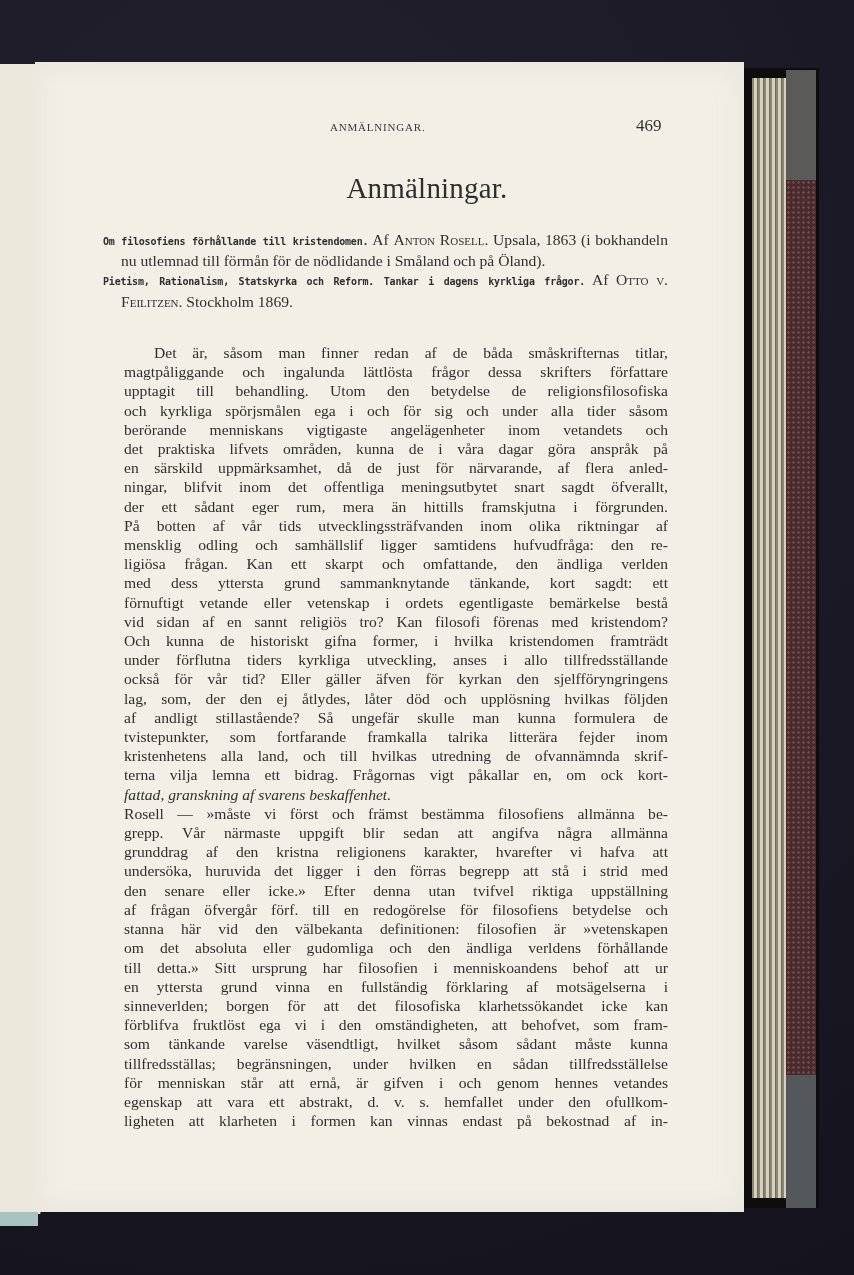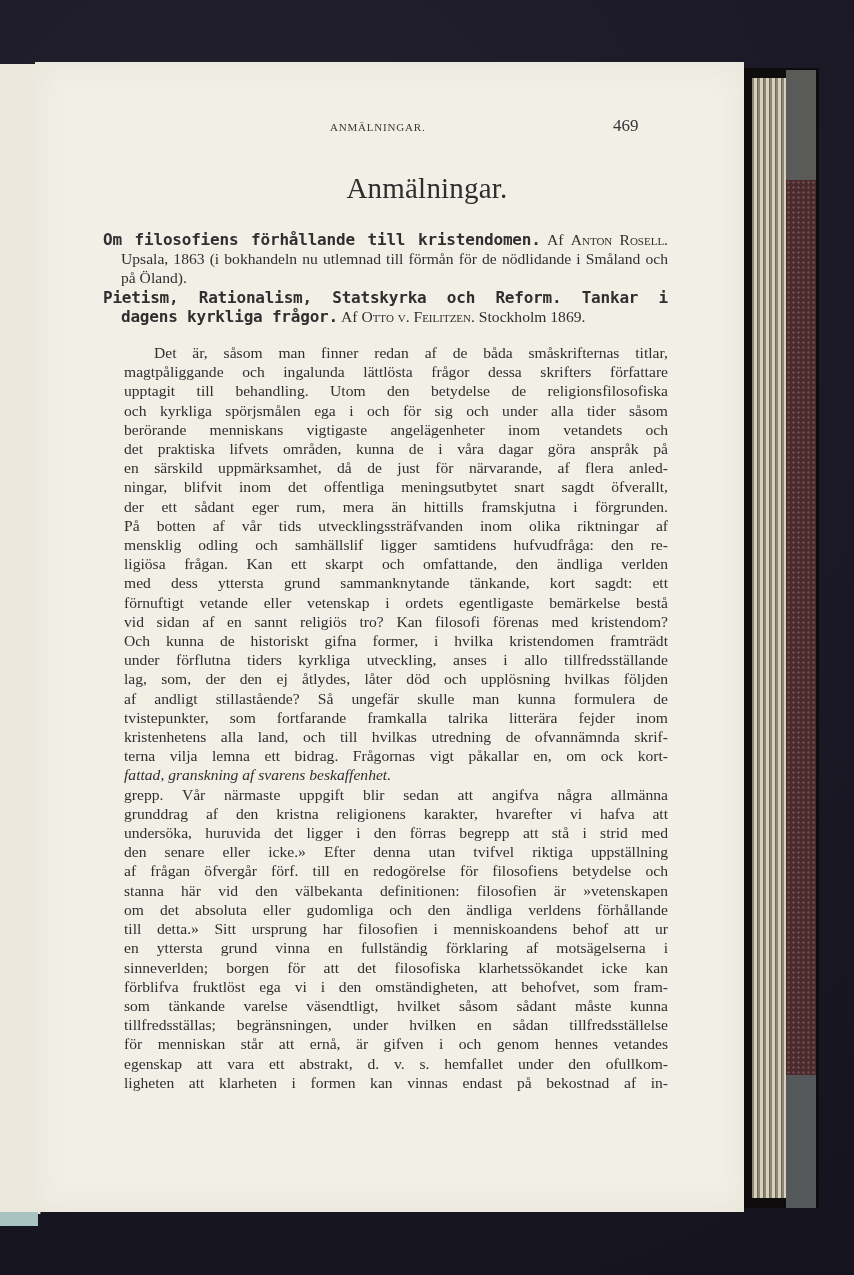--- a/index.html
+++ b/index.html
@@ -45,34 +45,34 @@
     box-shadow: inset 0 0 30px rgba(180,170,150,0.15);
   }
   .running-head {
     position:absolute; top:118px; left:0; width:100%; height:20px;
   }
   .running-title {
     position:absolute; left:330px; top:3px;
     font-size:11px; letter-spacing:0.8px; color:#3a3a3a;
   }
   .page-number {
-    position:absolute; left:613px; top:-2px;
+    position:absolute; left:636px; top:-2px;
     font-size:17px; color:#333;
   }
   .section-title {
     position:absolute; left:0; width:100%; top:172px; text-align:center;
     font-size:29px; color:#2e2e2e; letter-spacing:0.2px;
   }
   .text-block {
     position:absolute; left:103px; width:565px; color:#2f2f2f;
     font-size:15.6px; line-height:19.2px;
   }
   .entries { top:230px; }
   .entry { margin:0; padding-left:18px; text-indent:-18px; text-align:justify; text-align-last:left; }
-  .bold-title { font-family:"DejaVu Sans Mono","Liberation Mono",monospace; font-weight:bold; font-size:16px; letter-spacing:-0.2px; }
+  .bold-title { font-family:"DejaVu Sans Mono","Liberation Mono",monospace; font-weight:bold; font-size:10px; letter-spacing:-0.2px; }
   .sc { font-variant:small-caps;margin-top:23px; }
   .body-text { top:343px; }
   .line { display:block; white-space:nowrap; text-align:justify; text-align-last:justify;margin-left:21px; }
   .line.last { text-align-last:left;font-style:italic; }
   .indent { padding-left:30px; }
 </style>
 </head>
 <body>
 
 <div></div>
@@ -119,26 +119,28 @@
     <span class="line">ningar, blifvit inom det offentliga meningsutbytet snart sagdt öfverallt,</span>
     <span class="line">der ett sådant eger rum, mera än hittills framskjutna i förgrunden.</span>
     <span class="line">På botten af vår tids utvecklingssträfvanden inom olika riktningar af</span>
     <span class="line">mensklig odling och samhällslif ligger samtidens hufvudfråga: den re-</span>
     <span class="line">ligiösa frågan. Kan ett skarpt och omfattande, den ändliga verlden</span>
     <span class="line">med dess yttersta grund sammanknytande tänkande, kort sagdt: ett</span>
     <span class="line">förnuftigt vetande eller vetenskap i ordets egentligaste bemärkelse bestå</span>
     <span class="line">vid sidan af en sannt religiös tro? Kan filosofi förenas med kristendom?</span>
     <span class="line">Och kunna de historiskt gifna former, i hvilka kristendomen framträdt</span>
     <span class="line">under förflutna tiders kyrkliga utveckling, anses i allo tillfredsställande</span>
+    <span class="line">också för vår tid? Eller gäller äfven för kyrkan den sjelfföryngringens</span>
     <span class="line">lag, som, der den ej åtlydes, låter död och upplösning hvilkas följden</span>
     <span class="line">af andligt stillastående? Så ungefär skulle man kunna formulera de</span>
     <span class="line">tvistepunkter, som fortfarande framkalla talrika litterära fejder inom</span>
     <span class="line">kristenhetens alla land, och till hvilkas utredning de ofvannämnda skrif-</span>
     <span class="line">terna vilja lemna ett bidrag. Frågornas vigt påkallar en, om ock kort-</span>
     <span class="line last">fattad, granskning af svarens beskaffenhet.</span>
+    <span class="line">Rosell — »måste vi först och främst bestämma filosofiens allmänna be-</span>
     <span class="line">grepp. Vår närmaste uppgift blir sedan att angifva några allmänna</span>
     <span class="line">grunddrag af den kristna religionens karakter, hvarefter vi hafva att</span>
     <span class="line">undersöka, huruvida det ligger i den förras begrepp att stå i strid med</span>
     <span class="line">den senare eller icke.» Efter denna utan tvifvel riktiga uppställning</span>
     <span class="line">af frågan öfvergår förf. till en redogörelse för filosofiens betydelse och</span>
     <span class="line">stanna här vid den välbekanta definitionen: filosofien är »vetenskapen</span>
     <span class="line">om det absoluta eller gudomliga och den ändliga verldens förhållande</span>
     <span class="line">till detta.» Sitt ursprung har filosofien i menniskoandens behof att ur</span>
     <span class="line">en yttersta grund vinna en fullständig förklaring af motsägelserna i</span>
     <span class="line">sinneverlden; borgen för att det filosofiska klarhetssökandet icke kan</span>

